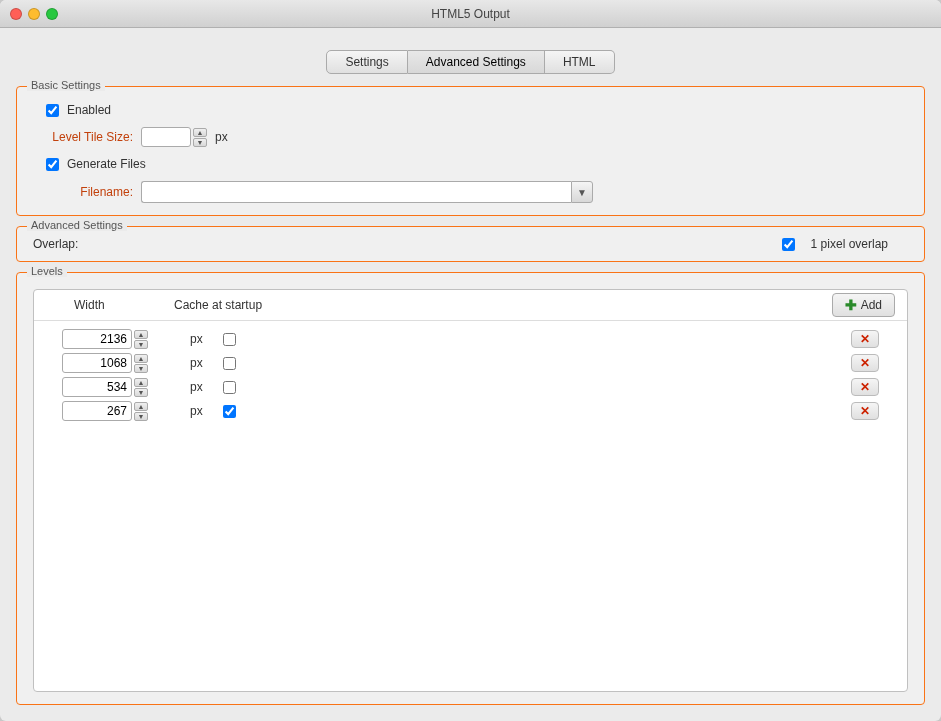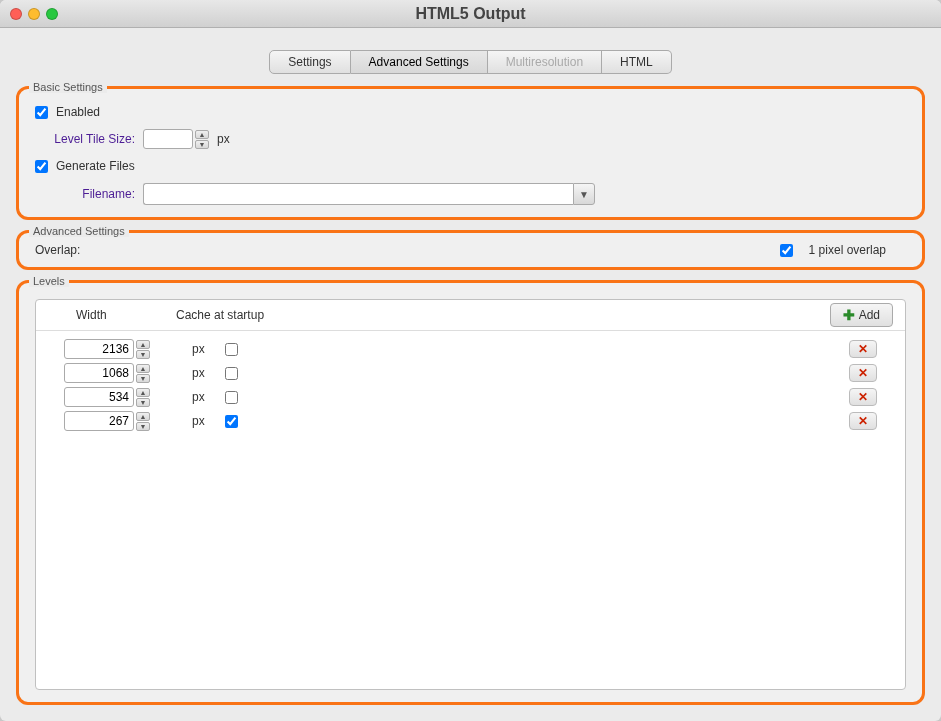--- a/index.html
+++ b/index.html
@@ -47,23 +47,23 @@
       height: 12px;
       border-radius: 50%;
       border: 1px solid rgba(0,0,0,0.2);
     }
 
     .win-btn.close { background: #ff5f57; }
     .win-btn.minimize { background: #febc2e; }
     .win-btn.maximize { background: #28c840; }
 
     .titlebar-title {
-      font-size: 16px;
+      font-size: 12px;
       color: #444;
-      font-weight: 700;
+      font-weight: 400;
     }
 
     .tab-bar {
       display: flex;
       justify-content: center;
       align-items: center;
       padding: 22px 0 0 0;
       gap: 0;
       flex-shrink: 0;
     }
@@ -97,22 +97,22 @@
       flex: 1;
       padding: 12px 16px 16px 16px;
       display: flex;
       flex-direction: column;
       gap: 10px;
       overflow: hidden;
     }
 
     .section {
       background: #f0f0f0;
-      border: 3px solid #f97316;
-      border-radius: 12px;
+      border: 1px solid #f97316;
+      border-radius: 4px;
       position: relative;
     }
 
     .section-label {
       position: absolute;
       top: -8px;
       left: 10px;
       background: #ebebeb;
       padding: 0 4px;
       font-size: 11px;
@@ -128,31 +128,32 @@
       display: flex;
       align-items: center;
       margin-bottom: 10px;
       gap: 8px;
     }
 
     .form-row:last-child { margin-bottom: 0; }
 
     .checkbox-row {
       display: flex;
+      margin-left: 13px;
     }
 
     label {
       color: #333;
       font-size: 12px;
     }
 
     .field-label {
       min-width: 100px;
       text-align: right;
-      color: #4c1d95;
+      color: #c2410c;
       font-size: 12px;
     }
 
     .spinner-input {
       display: flex;
       align-items: center;
       gap: 2px;
     }
 
     .spinner-input input[type="text"] {
@@ -390,21 +391,20 @@
       <div class="win-btn close"></div>
       <div class="win-btn minimize"></div>
       <div class="win-btn maximize"></div>
     </div>
     <span class="titlebar-title">HTML5 Output</span>
   </div>
 
   <div class="tab-bar">
     <div class="tab">Settings</div>
     <div class="tab active">Advanced Settings</div>
-    <div class="tab disabled">Multiresolution</div>
     <div class="tab">HTML</div>
   </div>
 
   <div class="main-content">
 
     <div class="section">
       <span class="section-label">Basic Settings</span>
       <div class="section-inner">
 
         <div class="form-row checkbox-row">

